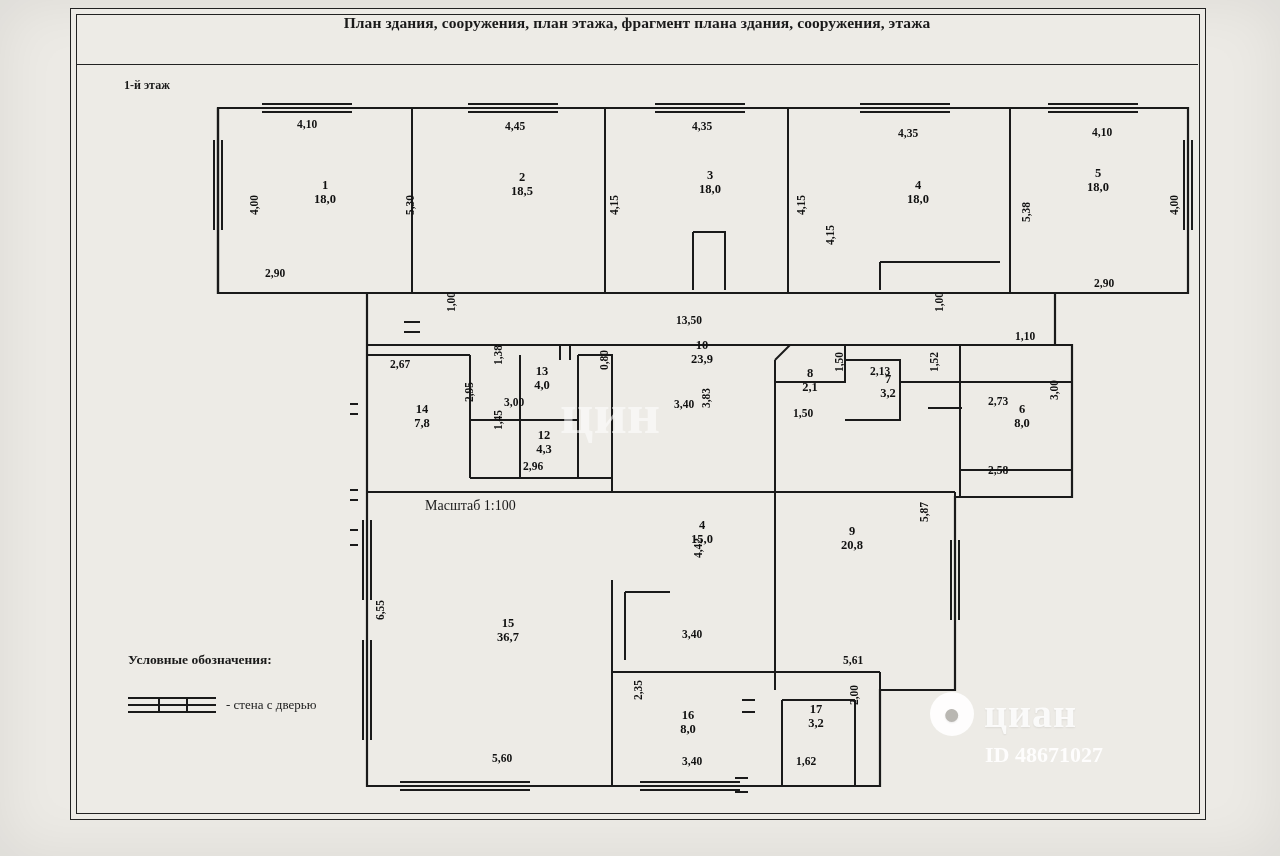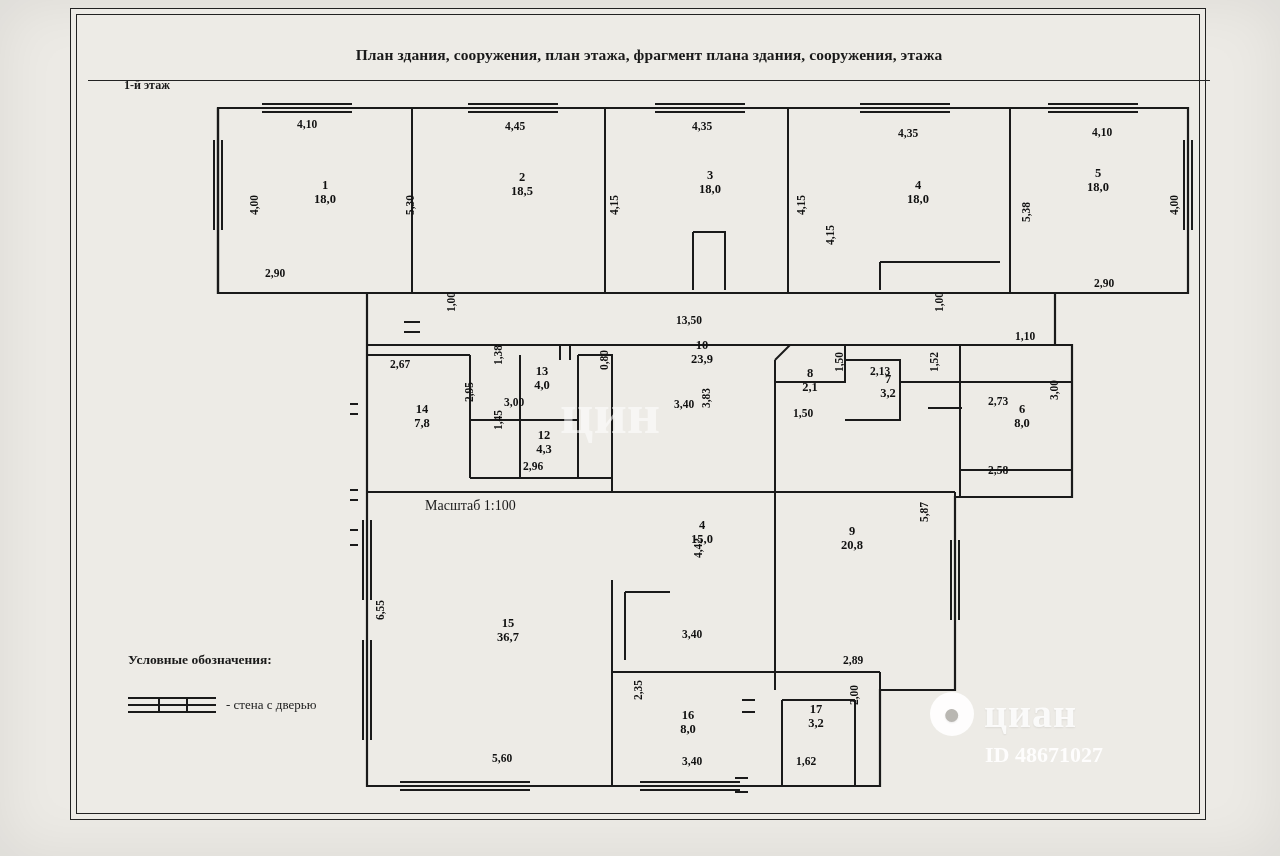--- a/index.html
+++ b/index.html
@@ -3,22 +3,22 @@
 <meta charset="utf-8">
 <style>
   html,body{margin:0;padding:0;background:#c9c9c4;}
   body{font-family:"Liberation Serif", serif;}
   #page{position:relative;width:1280px;height:856px;background:#d8d7d2;overflow:hidden;}
   
   #sheet{position:absolute;left:0;top:0;width:1280px;height:856px;background:#eceae5;
          box-shadow:inset 0 0 60px rgba(0,0,0,.07);}
   #frame-outer{position:absolute;left:70px;top:8px;width:1134px;height:810px;border:1.5px solid #222;background:#edebe6;}
   #frame-inner{position:absolute;left:76px;top:14px;width:1122px;height:798px;border:1px solid #222;}
-  #title-box{position:absolute;left:88px;top:14px;width:1122px;height:50px;border-bottom:1.5px solid #222;
-             display:flex;align-items:center;justify-content:center;margin-top:16px;}
+  #title-box{position:absolute;left:76px;top:14px;width:1122px;height:50px;border-bottom:1.5px solid #222;
+             display:flex;justify-content:center;}
   #title-box .t{font-weight:bold;font-size:15.5px;color:#1a1a1a;letter-spacing:.1px;}
   #floor-label{position:absolute;left:124px;top:78px;font-size:12px;font-weight:bold;color:#1a1a1a;}
   #scale-label{position:absolute;left:425px;top:498px;font-size:14px;color:#1a1a1a;}
   #legend{position:absolute;left:128px;top:652px;width:260px;}
   #legend .lg-title{font-size:13.5px;font-weight:bold;color:#1a1a1a;margin-bottom:22px;}
   .lg-row{display:flex;align-items:center;height:30px;margin-bottom:14px;}
   .lg-sym{width:88px;height:14px;position:relative;margin-right:10px;}
   .lg-win{border-top:2px solid #1a1a1a;border-bottom:2px solid #1a1a1a;height:12px;}
   .lg-win:before{content:"";position:absolute;left:0;top:5px;width:88px;height:2px;background:#1a1a1a;}
   .lg-door{border-top:2px solid #1a1a1a;border-bottom:2px solid #1a1a1a;height:12px;}
@@ -261,21 +261,21 @@
   <div class="dim v" style="left:463px;top:402px;">2,95</div>
   <div class="dim v" style="left:492px;top:430px;">1,45</div>
   <div class="dim" style="left:523px;top:460px;">2,96</div>
   <div class="dim" style="left:674px;top:398px;">3,40</div>
   <div class="dim v" style="left:700px;top:408px;">3,83</div>
   <div class="dim" style="left:793px;top:407px;">1,50</div>
   <div class="dim v" style="left:1048px;top:400px;">3,00</div>
   <div class="dim" style="left:988px;top:464px;">2,58</div>
 
   <div class="dim v" style="left:918px;top:522px;">5,87</div>
-  <div class="dim" style="left:843px;top:654px;">2,89</div>
+  <div class="dim" style="left:843px;top:654px;">5,61</div>
   <div class="dim v" style="left:692px;top:558px;">4,42</div>
   <div class="dim" style="left:682px;top:628px;">3,40</div>
   <div class="dim v" style="left:374px;top:620px;">6,55</div>
   <div class="dim v" style="left:632px;top:700px;">2,35</div>
   <div class="dim" style="left:682px;top:755px;">3,40</div>
   <div class="dim" style="left:796px;top:755px;">1,62</div>
   <div class="dim v" style="left:848px;top:705px;">2,00</div>
   <div class="dim" style="left:492px;top:752px;">5,60</div>
 
   <div id="wm-big">цин</div>

